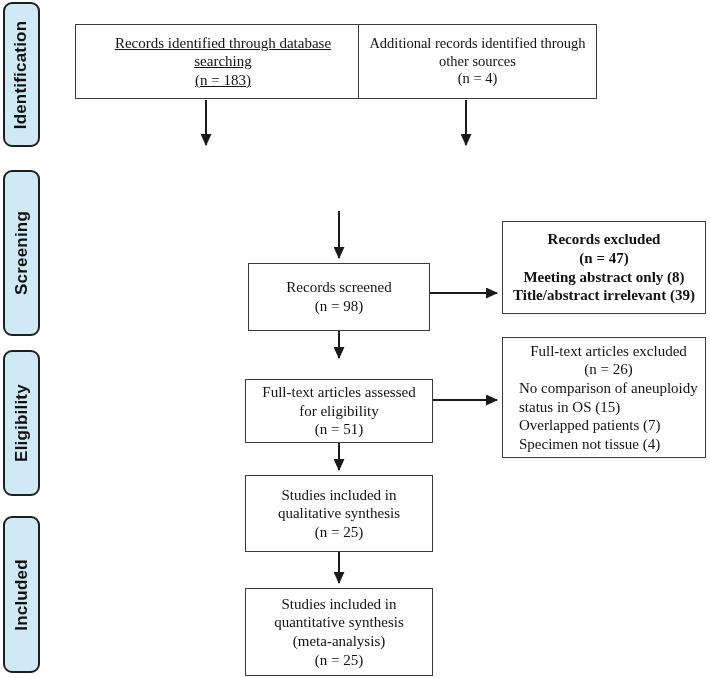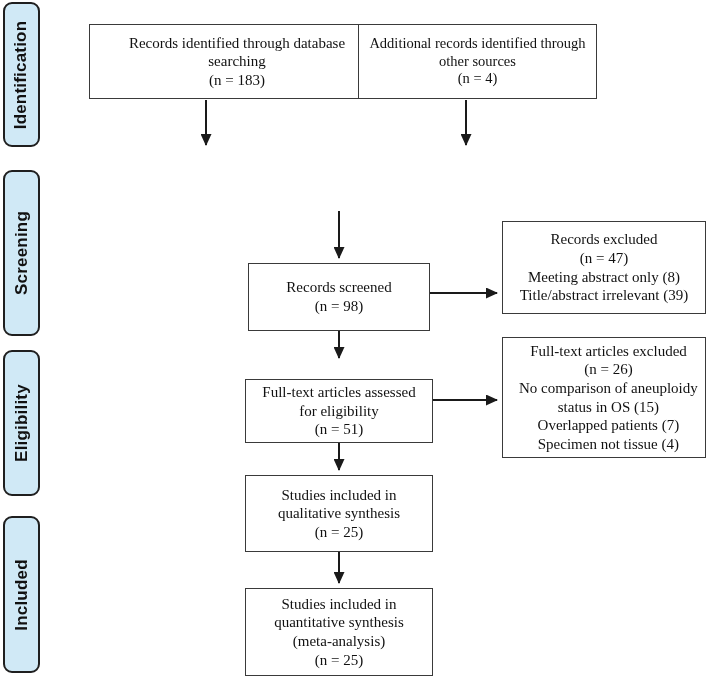--- a/index.html
+++ b/index.html
@@ -60,29 +60,29 @@
     justify-content: center;
     text-align: center;
     font-size: 15px;
     line-height: 1.24;
     color: #111111;
     padding: 2px 3px;
   }
   .btext { white-space: pre-line; }
   .btext-left {
     white-space: pre-line;
-    text-align: center;
+    text-align: left;
     align-self: flex-start;
     padding-left: 4px;
   }
-  #box-identified-db    { left: 89px;  top: 24px;  width: 296px; height: 75px; }
+  #box-identified-db    { left: 75px;  top: 24px;  width: 296px; height: 75px; text-decoration: underline; }
   #box-identified-other { left: 358px; top: 24px;  width: 239px; height: 75px; font-size: 14.5px; }
   #box-duplicates       { left: 185px; top: 150px; width: 305px; height: 61px; }
   #box-screened         { left: 248px; top: 263px; width: 182px; height: 68px; }
-  #box-records-excluded { left: 502px; top: 221px; width: 204px; height: 93px; }
+  #box-records-excluded { left: 502px; top: 221px; width: 204px; height: 93px; font-weight: bold; }
   #box-fulltext-assessed{ left: 245px; top: 371px; width: 188px; height: 64px; margin-top: 8px; }
   #box-fulltext-excluded{ left: 502px; top: 337px; width: 204px; height: 121px; padding-left: 12px; }
   #box-qualitative      { left: 245px; top: 475px; width: 188px; height: 77px; }
   #box-quantitative     { left: 245px; top: 588px; width: 188px; height: 88px; }
 </style>
 </head>
 <body>
 
 <div class="canvas">
 

